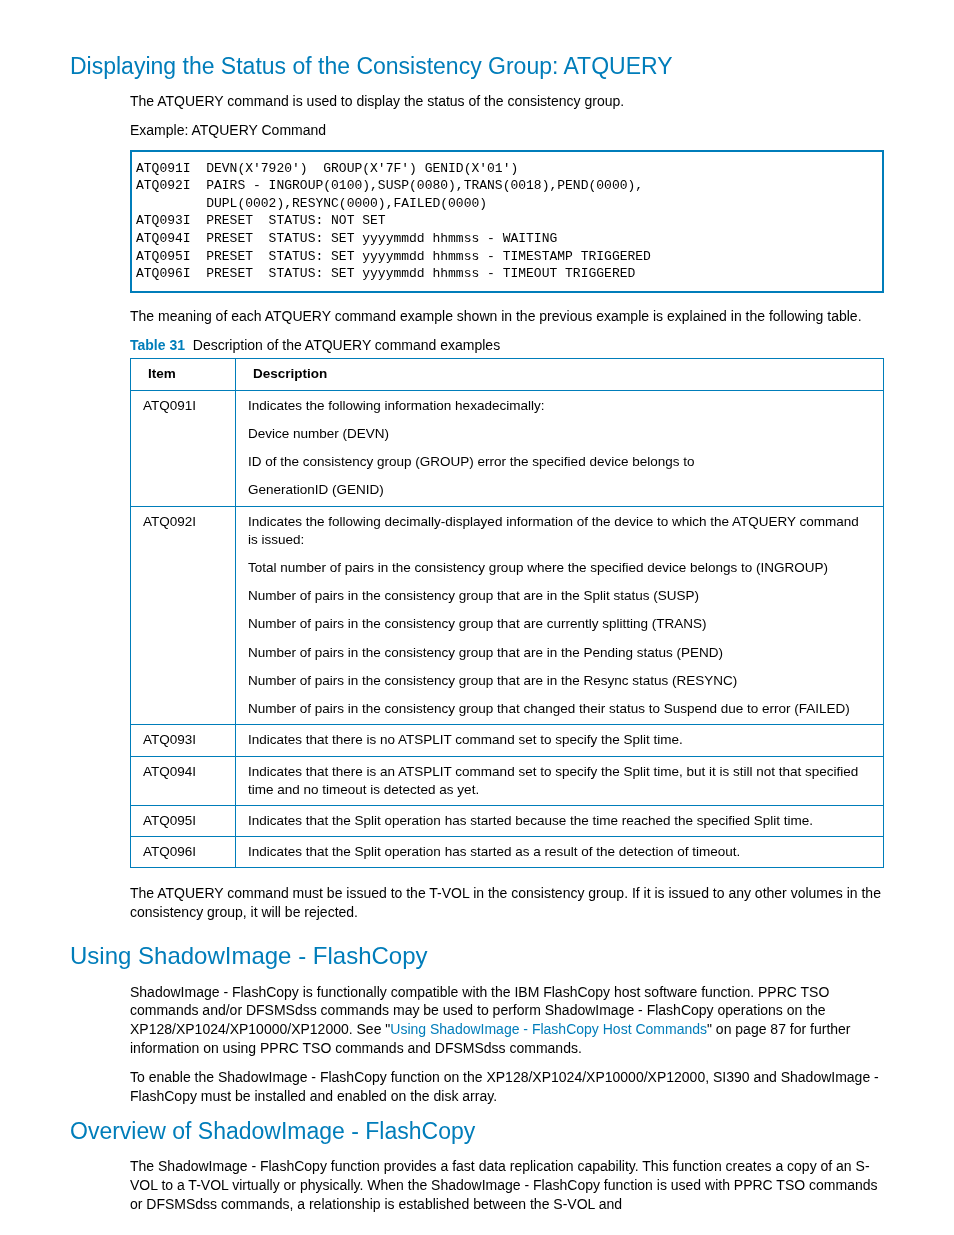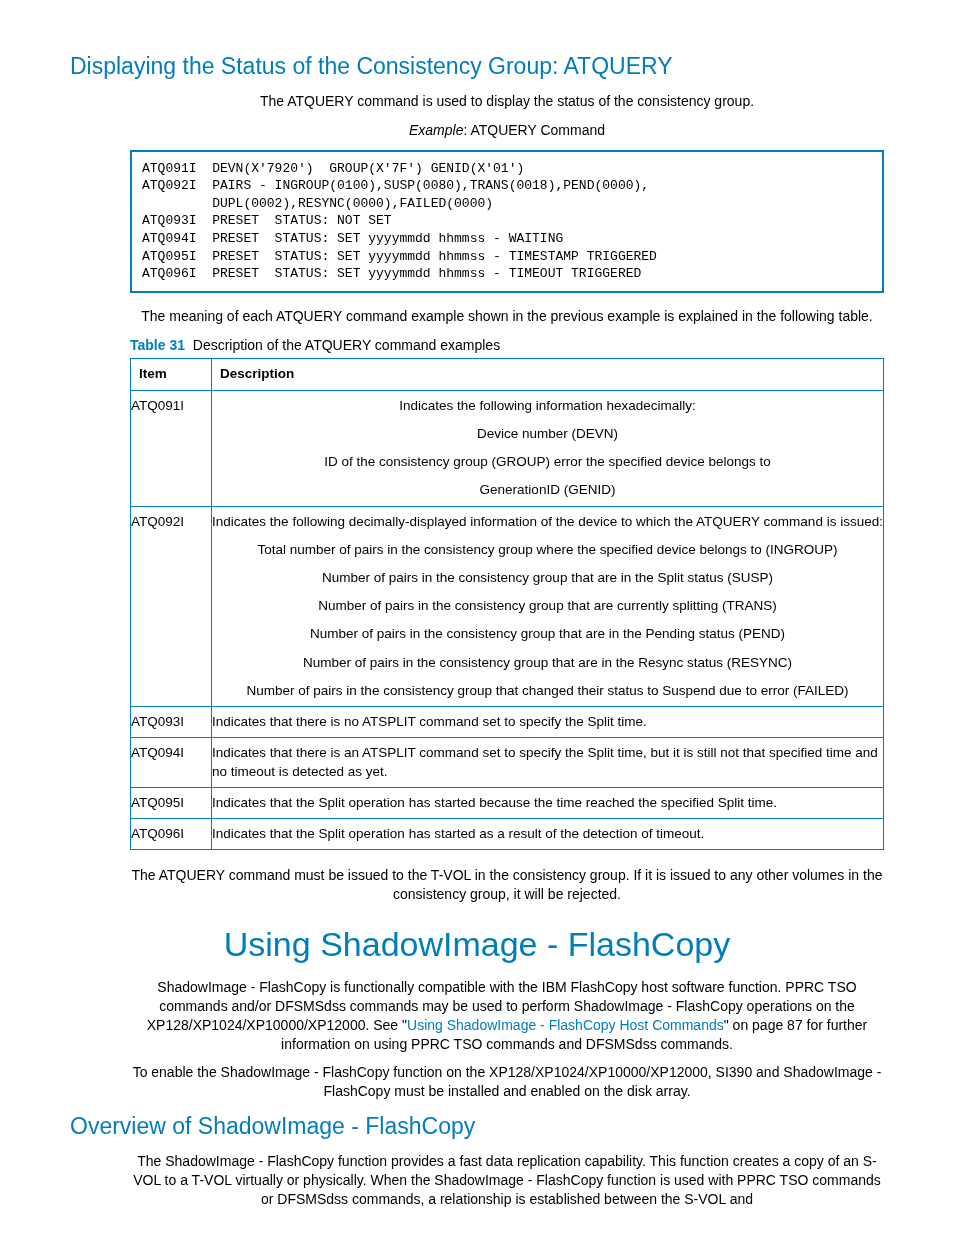--- a/index.html
+++ b/index.html
@@ -16,38 +16,35 @@
   h2.section {
     color: #007dba;
     font-weight: 300;
     font-size: 23px;
     margin: 1px 0 10px 0;
     font-family: Futura, "Century Gothic", sans-serif;
   }
   h1.section {
     color: #007dba;
     font-weight: 300;
-    font-size: 34px;
+    font-size: 24px;
     margin: 18px 0 10px 0;
     font-family: Futura, "Century Gothic", sans-serif;
-    text-align: center;
   }
   .indent {
     margin-left: 60px;
   }
   p {
     margin: 6px 0 10px 0;
-    text-align: center;
   }
   .italic {
-    font-style: italic;
   }
   .codebox {
     border: 2.5px solid #007dba;
-    padding: 8px 10px;
+    padding: 8px 4px;
     font-family: "Courier New", monospace;
     font-size: 13px;
     white-space: pre;
     line-height: 1.35;
     margin: 8px 0 14px 0;
   }
   .table-caption {
     margin: 10px 0 4px 0;
   }
   .table-caption .label {
@@ -59,26 +56,26 @@
     border-collapse: collapse;
     width: 100%;
     margin-bottom: 16px;
   }
   table, th, td {
     border: 1px solid #007dba;
   }
   th {
     text-align: left;
     font-weight: bold;
-    padding: 6px 8px;
+    padding: 6px 17px;
     vertical-align: top;
     font-size: 13.5px;
   }
   td {
-    padding: 6px 0;
+    padding: 6px 12px;
     vertical-align: top;
     font-size: 13.5px;
   }
   td.item {
     width: 80px;
   }
   .multi-para p {
     margin: 0 0 10px 0;
   }
   .multi-para p:last-child {

